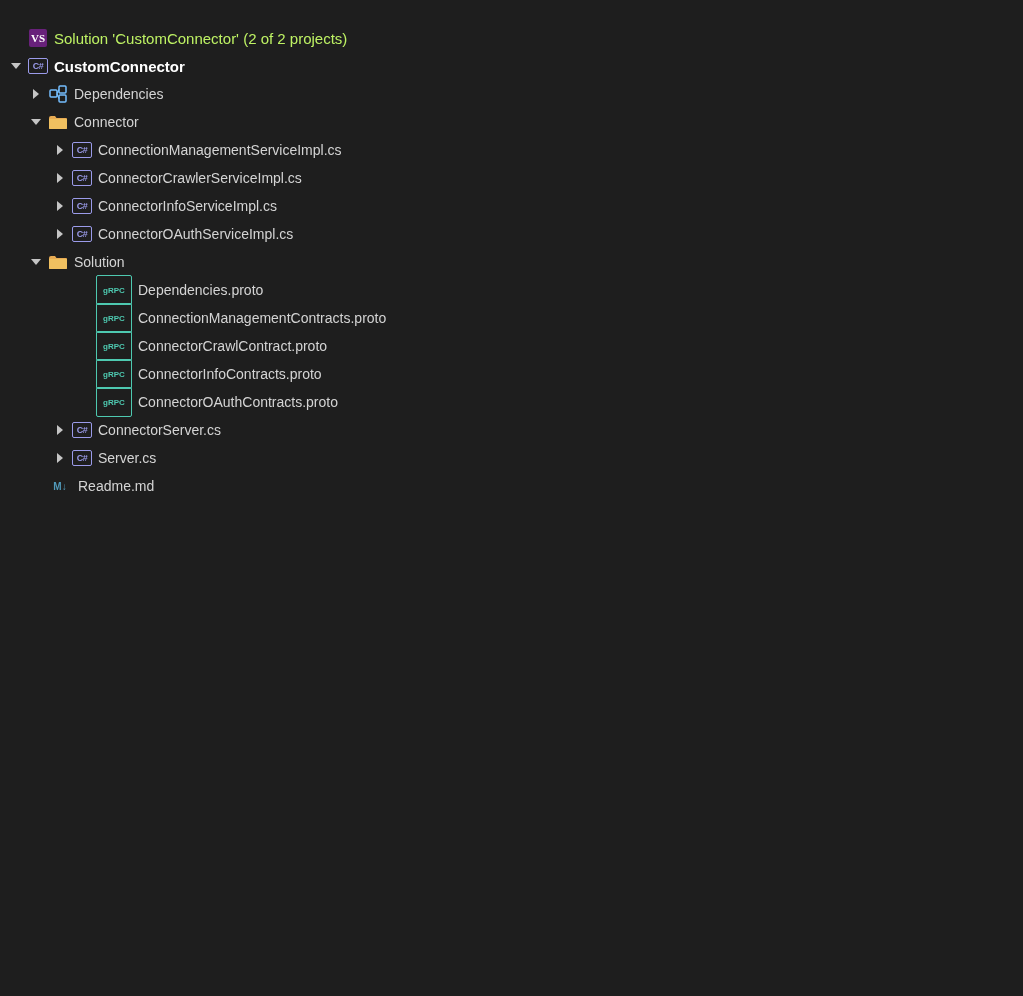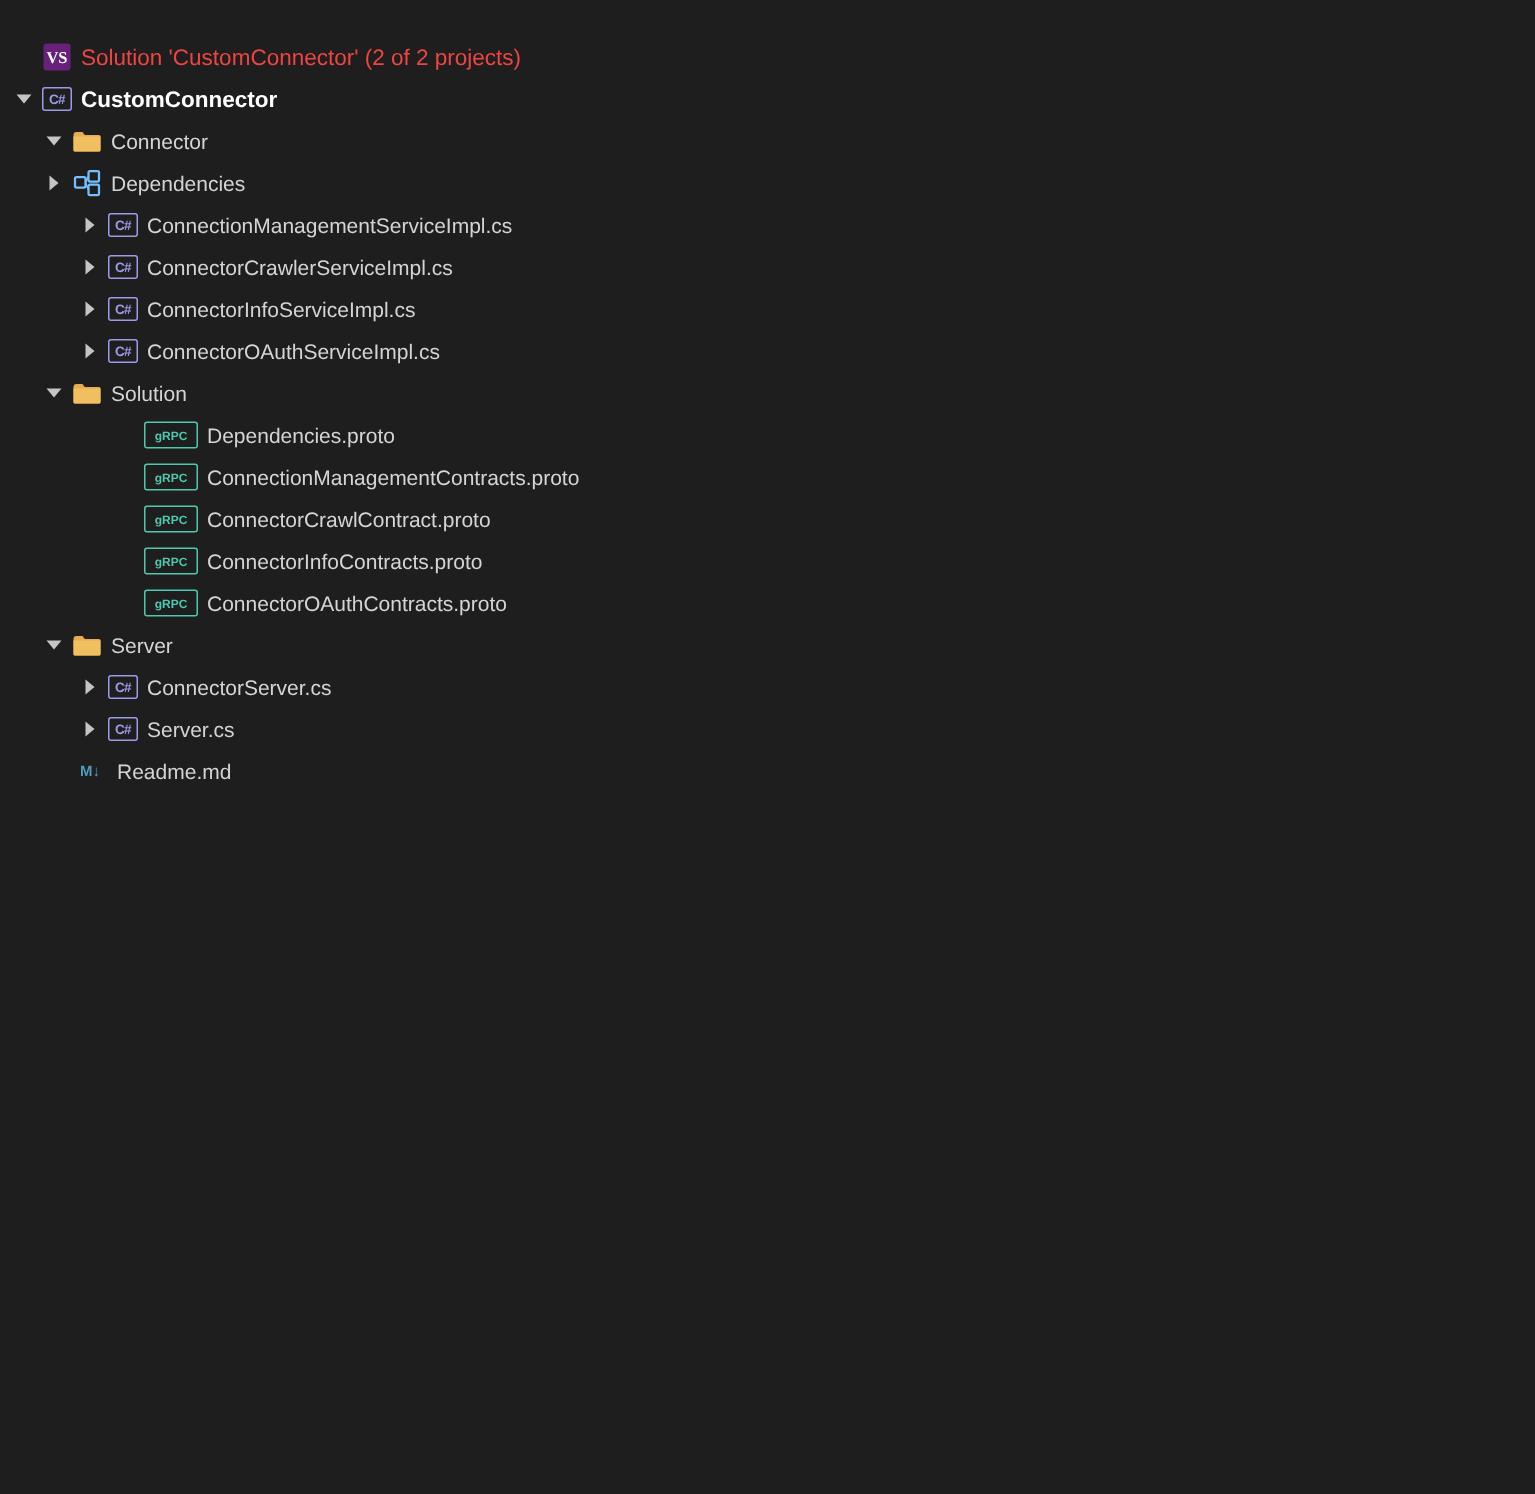--- a/index.html
+++ b/index.html
@@ -104,21 +104,21 @@
       margin-right: 6px;
       flex-shrink: 0;
     }
 
     
     .icon-grpc {
       font-size: 8px;
       font-weight: bold;
       color: #4ec9b0;
       width: 36px;
-      height: 18px;
+      height: 30px;
       border: 1px solid #4ec9b0;
       border-radius: 2px;
       display: inline-flex;
       align-items: center;
       justify-content: center;
       background: transparent;
       flex-shrink: 0;
       margin-right: 6px;
       letter-spacing: 0;
     }
@@ -144,21 +144,21 @@
 
     .label-bold {
       font-weight: bold;
       font-size: 15px;
       color: #ffffff;
       text-align: right;
     }
 
     .label-solution {
       font-size: 15px;
-      color: #ef4444;
+      color: #bef264;
     }
   </style>
 </head>
 <body>
 
 <div class="tree">
 
   <div class="tree-item indent-0">
     <span class="no-chevron"></span>
     <span class="icon">
@@ -169,47 +169,47 @@
     </span>
     <span class="label label-solution">Solution 'CustomConnector' (2 of 2 projects)</span>
   </div>
 
   <div class="tree-item indent-0">
     <span class="chevron chevron-down"></span>
     <span class="icon-csharp">
         <span>C#</span>
       </span>
     <span class="label label-bold">CustomConnector</span>
-  </div>
-
-  <div class="tree-item indent-1">
-    <span class="chevron chevron-down"></span>
-    <span class="icon-folder">
-      <svg width="20" height="16" viewBox="0 0 20 16">
-        <path d="M1 4 Q1 2 3 2 L7 2 L8.5 4 L18 4 Q19 4 19 5 L19 14 Q19 15 18 15 L2 15 Q1 15 1 14 Z" fill="#e8ab53"></path>
-        <path d="M1 5 L19 5 L19 14 Q19 15 18 15 L2 15 Q1 15 1 14 Z" fill="#f0c060"></path>
-      </svg>
-    </span>
-    <span class="label">Connector</span>
   </div>
 
   <div class="tree-item indent-1">
     <span class="chevron chevron-right"></span>
     <span class="icon">
       <svg width="20" height="20" viewBox="0 0 20 20">
         <rect x="2" y="6" width="7" height="7" rx="1" fill="none" stroke="#75bfff" stroke-width="1.5"></rect>
         <rect x="11" y="2" width="7" height="7" rx="1" fill="none" stroke="#75bfff" stroke-width="1.5"></rect>
         <rect x="11" y="11" width="7" height="7" rx="1" fill="none" stroke="#75bfff" stroke-width="1.5"></rect>
         <line x1="9" y1="9.5" x2="11" y2="5.5" stroke="#75bfff" stroke-width="1.2"></line>
         <line x1="9" y1="10" x2="11" y2="14.5" stroke="#75bfff" stroke-width="1.2"></line>
       </svg>
     </span>
     <span class="label">Dependencies</span>
   </div>
 
+  <div class="tree-item indent-1">
+    <span class="chevron chevron-down"></span>
+    <span class="icon-folder">
+      <svg width="20" height="16" viewBox="0 0 20 16">
+        <path d="M1 4 Q1 2 3 2 L7 2 L8.5 4 L18 4 Q19 4 19 5 L19 14 Q19 15 18 15 L2 15 Q1 15 1 14 Z" fill="#e8ab53"></path>
+        <path d="M1 5 L19 5 L19 14 Q19 15 18 15 L2 15 Q1 15 1 14 Z" fill="#f0c060"></path>
+      </svg>
+    </span>
+    <span class="label">Connector</span>
+  </div>
+
   <div class="tree-item indent-2">
     <span class="chevron chevron-right"></span>
     <span class="icon-csharp">
         <span>C#</span>
       </span>
     <span class="label">ConnectionManagementServiceImpl.cs</span>
   </div>
 
   <div class="tree-item indent-2">
     <span class="chevron chevron-right"></span>
@@ -269,30 +269,20 @@
     <span class="icon-grpc">gRPC</span>
     <span class="label">ConnectorInfoContracts.proto</span>
   </div>
 
   <div class="tree-item indent-3">
     <span class="no-chevron"></span>
     <span class="icon-grpc">gRPC</span>
     <span class="label">ConnectorOAuthContracts.proto</span>
   </div>
 
-  <div class="tree-item indent-1">
-    <span class="chevron chevron-down"></span>
-    <span class="icon-folder">
-      <svg width="20" height="16" viewBox="0 0 20 16">
-        <path d="M1 4 Q1 2 3 2 L7 2 L8.5 4 L18 4 Q19 4 19 5 L19 14 Q19 15 18 15 L2 15 Q1 15 1 14 Z" fill="#e8ab53"></path>
-        <path d="M1 5 L19 5 L19 14 Q19 15 18 15 L2 15 Q1 15 1 14 Z" fill="#f0c060"></path>
-      </svg>
-    </span>
-    <span class="label">Server</span>
-  </div>
 
   <div class="tree-item indent-2">
     <span class="chevron chevron-right"></span>
     <span class="icon-csharp">
         <span>C#</span>
       </span>
     <span class="label">ConnectorServer.cs</span>
   </div>
 
   <div class="tree-item indent-2">

